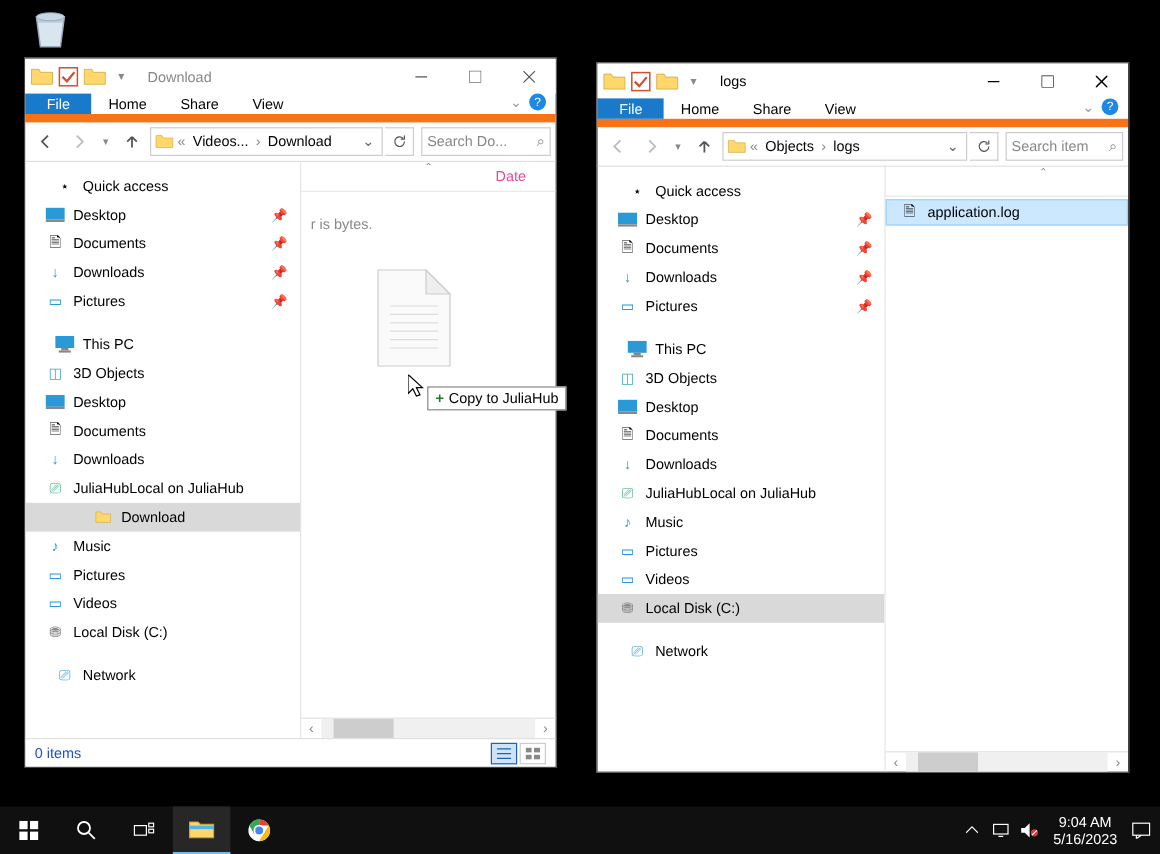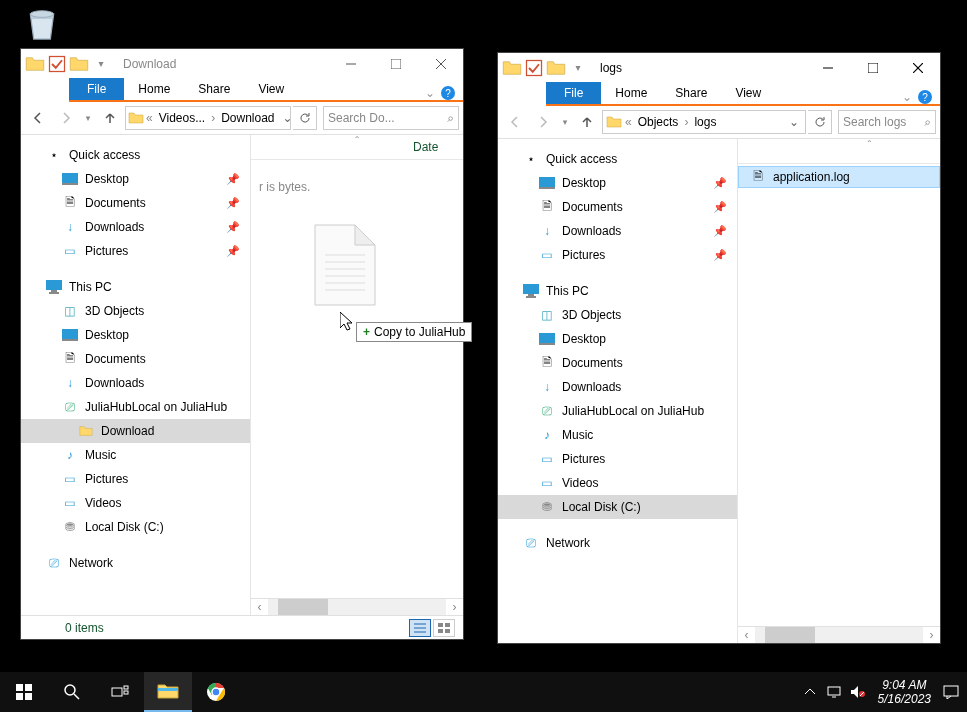--- a/index.html
+++ b/index.html
@@ -13,81 +13,81 @@
   .explorer-window { position: absolute; background: #fff; border: 1px solid #444; display: flex; flex-direction: column; }
   
   .titlebar { height: 29px; display: flex; align-items: center; background: #fff; }
   .titlebar-icons { display: flex; gap: 2px; padding: 0 4px; align-items: center; }
   .tb-icon { width: 20px; height: 20px; display: inline-flex; align-items: center; justify-content: center; }
   .titlebar-title { flex: 1; padding-left: 8px; color: #888; font-size: 12px; white-space: nowrap; overflow: hidden; }
   .titlebar-btns { display: flex; }
   .titlebar-btn { width: 45px; height: 29px; display: flex; align-items: center; justify-content: center; cursor: pointer; color:#555; }
   .titlebar-btn svg { width: 10px; height: 10px; }
   
-  .ribbon { height: 24px; display: flex; align-items: flex-end; border-bottom: 2px solid #f97316; margin-left: 48px; }
+  .ribbon { height: 24px; display: flex; align-items: flex-start; border-bottom: 7px solid #f97316; }
   .ribbon-file { background: #1979ca; color: #fff; padding: 0 18px; height: 100%; display: flex; align-items: center; }
   .ribbon-tab { padding: 0 14px; height: 100%; display: flex; align-items: center; color: #000; cursor: pointer; }
   .ribbon-spacer { flex: 1; }
   .ribbon-right { display: flex; align-items: center; padding-right: 8px; gap: 6px; }
   .chev { color: #999; }
   .help-badge { width: 14px; height: 14px; border-radius: 50%; background: #1e88e5; color: #fff; font-size: 10px; display: inline-flex; align-items: center; justify-content: center; }
   
   .navrow { height: 33px; display: flex; align-items: center; border-bottom: 1px solid #e0e0e0; padding: 0 4px; gap: 2px; }
   .nav-btn { width: 26px; height: 26px; display: flex; align-items: center; justify-content: center; color: #666; cursor: pointer; }
   .nav-btn.disabled { color: #bbb; }
   .addr-bar { flex: 1; height: 24px; border: 1px solid #ccc; display: flex; align-items: center; padding: 0 2px; overflow: hidden; }
   .addr-icon { width: 18px; height: 18px; display: inline-flex; align-items: center; justify-content: center; }
   .addr-seg { padding: 0 4px; white-space: nowrap; }
   .addr-caret { color: #888; padding: 0 2px; }
   .addr-dd { margin-left: auto; padding: 0 4px; color: #666; }
   .refresh-btn { width: 24px; height: 24px; border: 1px solid #ccc; border-left: none; display: flex; align-items: center; justify-content: center; color:#555;}
-  .search-box { width: 136px; height: 24px; border: 1px solid #ccc; margin-left: 4px; display: flex; align-items: center; padding: 0 4px; color: #888; white-space: nowrap; overflow: hidden; }
+  .search-box { width: 108px; height: 24px; border: 1px solid #ccc; margin-left: 4px; display: flex; align-items: center; padding: 0 4px; color: #888; white-space: nowrap; overflow: hidden; }
   .search-mag { margin-left: auto; }
   
   .body-split { flex: 1; display: flex; min-height: 0; }
   .nav-sidebar { width: 230px; border-right: 1px solid #e5e5e5; overflow-y: auto; padding-top: 8px; }
   .nav-item { height: 24px; display: flex; align-items: center; padding-left: 24px; gap: 6px; cursor: pointer; position:relative;}
-  .nav-item.sub { padding-left: 40px; }
+  .nav-item.sub { padding-left: 16px; }
   .nav-item.sub2 { padding-left: 56px; }
   .nav-item.selected { background: #d9d9d9; }
   .nav-spacer { height: 12px; }
   .nav-icon { width: 18px; height: 18px; display: inline-flex; align-items: center; justify-content: center; }
   .pin { margin-left:auto; margin-right:10px; color:#888; font-size:11px;}
   
   .content-area { flex: 1; display: flex; flex-direction: column; position: relative; }
   .content-header { height: 25px; border-bottom: 1px solid #e8e8e8; display: flex; align-items: center; }
-  .col-header { padding: 0 10px; color: #14532d; cursor: pointer; }
+  .col-header { padding: 0 10px; color: #ec4899; cursor: pointer; }
   .col-header.name { flex: 1; text-align:left; padding-left:12px;}
   .col-header.date { width: 60px; text-align: left; }
   .sort-arrow { position:absolute; top:0; left:50%; transform:translateX(-50%); font-size:8px; color:#888;}
   
   .file-list { flex: 1; padding: 2px 0; position:relative;}
   .file-row { height: 22px; display: flex; align-items: center; padding-left: 10px; gap: 6px; cursor:pointer;}
   .file-row.selected { background: #cce8ff; border: 1px solid #99d1ff; }
   .empty-msg { color: #888; padding: 16px; position:absolute; top:4px; left:-8px; white-space:nowrap;}
   
   .hscroll { height: 17px; border-top: 1px solid #e0e0e0; display: flex; align-items: center; }
   .hscroll .arrow { width: 17px; text-align: center; color: #888; }
   .hscroll .track { flex: 1; background: #f0f0f0; height: 100%; position: relative; }
   .hscroll .thumb { position: absolute; height: 100%; background: #cdcdcd; left: 10px; width: 50px; }
   
   .statusbar { height: 24px; border-top: 1px solid #e0e0e0; display: flex; align-items: center; padding: 0 8px; gap: 14px; }
-  .status-text { color: #14532d; margin-left: 36px; }
+  .status-text { color: #1d4ed8; }
   .status-right { margin-left: auto; display: flex; gap: 2px; }
   .view-btn { width: 22px; height: 18px; border: 1px solid #ccc; display:flex; align-items:center; justify-content:center;}
   .view-btn.active { border-color: #1a66b3; background:#cfe3f5;}
   
   
   .drag-ghost { position: absolute; width: 100px; height: 100px; display:flex; align-items:center; justify-content:center; pointer-events:none;}
   .drag-tooltip { position: absolute; background: #fff; border: 1px solid #888; padding: 2px 6px; white-space: nowrap; pointer-events:none;}
   .drag-plus { color: #1e7e1e; font-weight:bold; margin-right:4px;}
   .cursor-arrow { position:absolute; pointer-events:none;}
   
   
-  .taskbar { position: absolute; bottom: 0; left: 0; right: 0; height: 40px; background: #101010; display: flex; align-items: center; font-style: italic; }
+  .taskbar { position: absolute; bottom: 0; left: 0; right: 0; height: 40px; background: #101010; display: flex; align-items: center; }
   .task-btn { width: 48px; height: 40px; display: flex; align-items: center; justify-content: center; color: #fff; cursor: pointer; }
   .task-btn.active { border-bottom: 2px solid #76b9ed; background:#272727;}
   .task-right { margin-left: auto; display: flex; align-items: center; padding-right: 4px; }
   .tray-icon { width: 24px; height: 40px; display: flex; align-items: center; justify-content: center; color: #fff; }
   .clock { color: #fff; font-size: 12px; line-height: 1.2; text-align: center; padding: 0 8px; }
   
   
   .folder-svg { fill: #ffd76a; stroke: #caa53e; stroke-width:.5;}
 </style>
 </head>
@@ -436,21 +436,21 @@
       <span class="addr-caret">›</span>
       <span class="addr-seg">logs</span>
       <span class="addr-dd">⌄</span>
     </div>
     <div class="refresh-btn">
         <svg width="12" height="12" viewBox="0 0 12 12">
           <path d="M10 6a4 4 0 1 1-1.2-2.8M10 1v3h-3" fill="none" stroke="#555"></path>
         </svg>
       </div>
     <div class="search-box" style="width:98px;">
-      <span>Search logs</span>
+      <span>Search item</span>
       <span class="search-mag">⌕</span>
     </div>
   </div>
 
   <div class="body-split">
     <div class="nav-sidebar" style="width:240px;">
       <div class="nav-item">
           <span class="nav-icon">⋆</span>
           <span>Quick access</span>
         </div>

